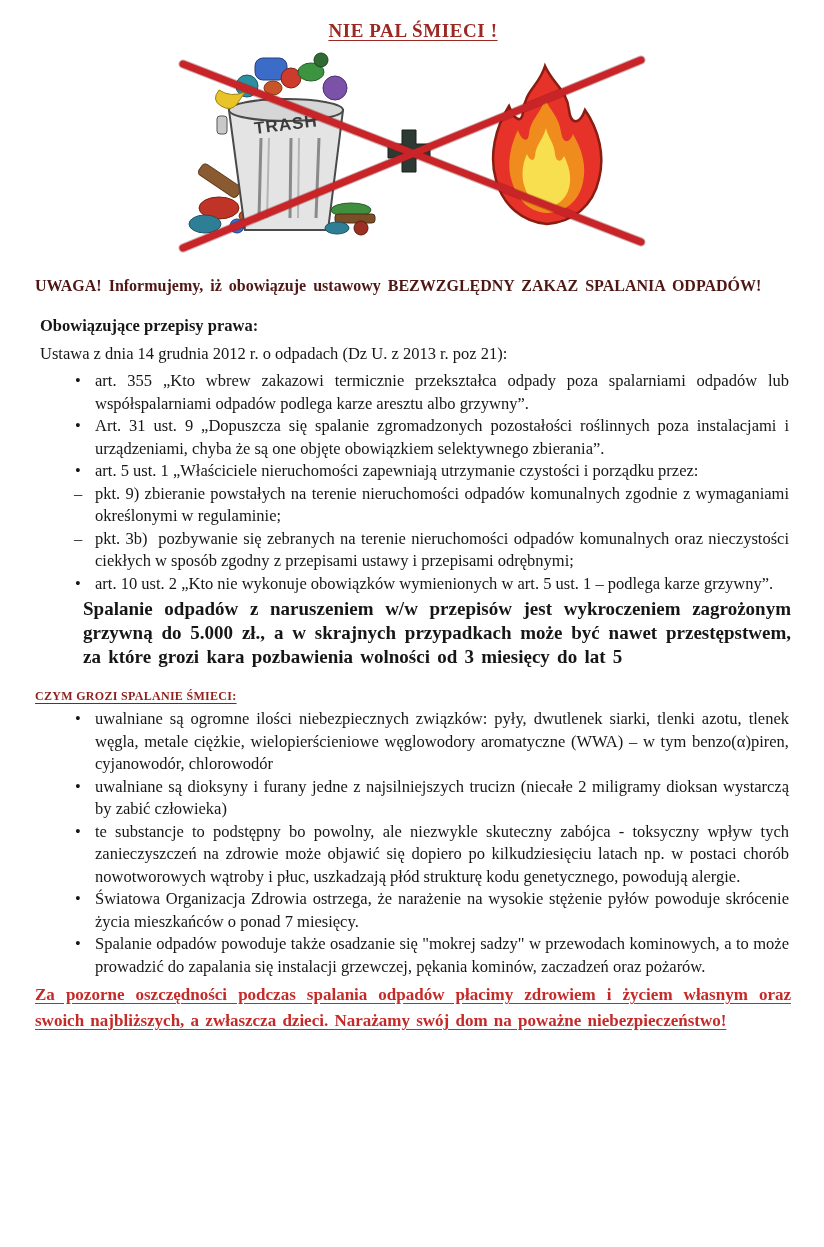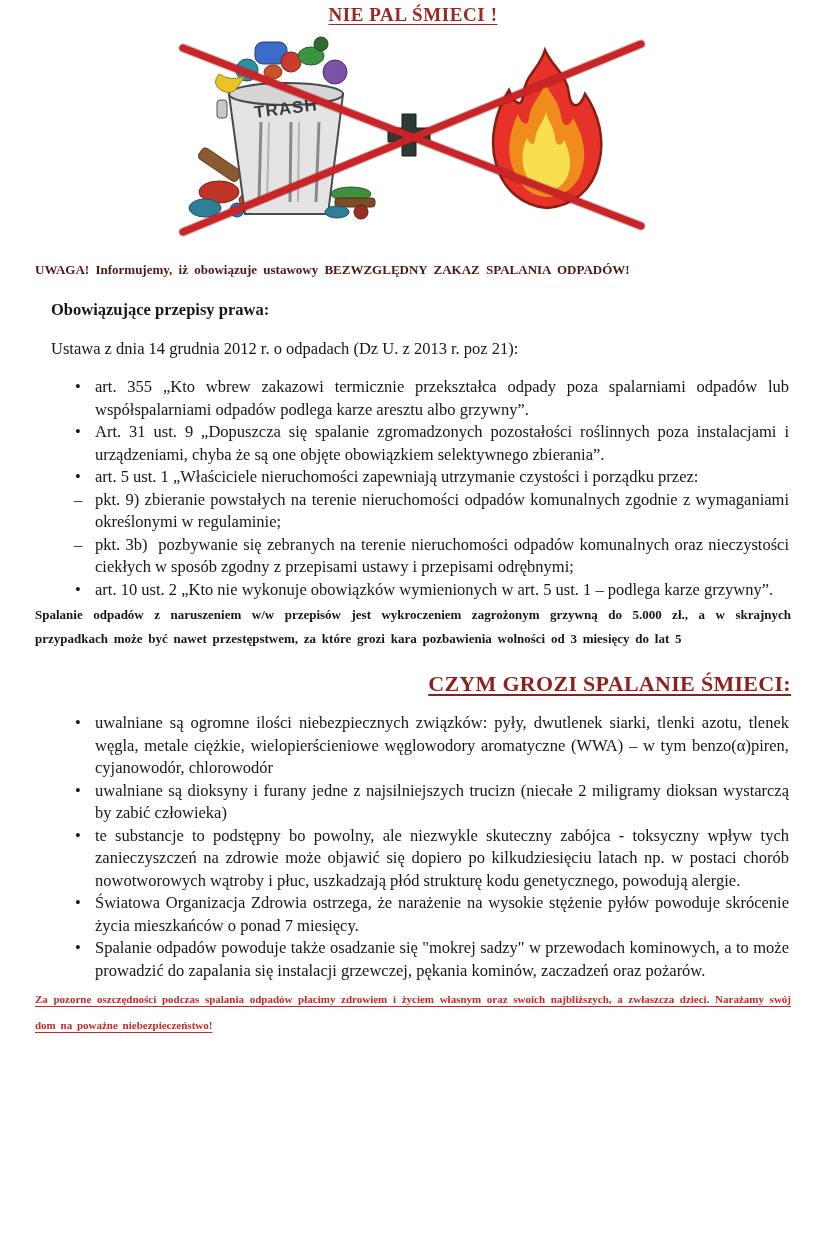--- a/index.html
+++ b/index.html
@@ -1,59 +1,58 @@
 <!DOCTYPE html>
 <html lang="pl"><head>
 <meta charset="utf-8">
 <style>
   html,body{margin:0;padding:0;}
   body{
     width:824px;height:1247px;background:#ffffff;overflow:hidden;
     font-family:"Liberation Serif", serif;color:#161616;
     -webkit-font-smoothing:antialiased;
   }
-  .page{padding:4px 33px 0 35px;}
+  .page{padding:20px 33px 0 35px;}
 
   .title{
     margin:0 0 4px 0;text-align:center;
     font-size:19px;font-weight:bold;letter-spacing:.6px;
     color:#9c2824;text-decoration:underline;
     text-underline-offset:3px;
   }
 
   .illustration{width:480px;margin:6px auto 10px auto;}
 
   .warning{
     margin:10px 0 18px 0;text-align:justify;
-    font-size:13px;font-weight:bold;line-height:23px;
+    font-size:16px;font-weight:bold;line-height:23px;
     color:#4e1714;word-spacing:3px;
   }
 
-  p.body-line{margin:16px;font-size:16.5px;line-height:22.5px;text-align:justify;}
+  p.body-line{margin:5px;font-size:16.5px;line-height:22.5px;text-align:justify;}
   .section-heading{font-weight:bold;margin-top:14px;}
 
   ul.doc-list{list-style:none;margin:0;padding:0 0 0 26px;}
   ul.doc-list li{display:flex;font-size:16.5px;line-height:22.5px;}
   ul.doc-list .marker{flex:0 0 34px;text-align:center;}
   ul.doc-list .item-text{flex:1;text-align:justify;padding-right:2px;}
 
   .penalty{
-    margin-top:2px;font-weight:bold;font-size:13px;line-height:24px;
-    text-align:justify;word-spacing:2.5px;
+    margin-top:2px;font-weight:bold;font-size:19px;line-height:24px;
+    text-align:justify;word-spacing:2.5px;margin-left:48px;
   }
 
   .danger-heading{
-    margin:20px 0 15px 0;font-size:22px;font-weight:bold;
+    margin:20px 0 4px 0;font-size:12px;font-weight:bold;
     color:#8f1f1a;text-decoration:underline;text-underline-offset:3px;
     letter-spacing:.3px;
-    text-align:right;
   }
 
   .footer-warning{
-    margin:4px 0 0 0;font-size:11px;font-weight:bold;line-height:26px;
+    margin:4px 0 0 0;font-size:17px;font-weight:bold;line-height:26px;
     color:#c42a28;text-align:justify;text-decoration:underline;
     text-underline-offset:3px;word-spacing:2px;
   }
 </style>
 </head>
 <body>
 
 <div class="page">
 
   <h1 class="title">NIE PAL ŚMIECI !</h1>

